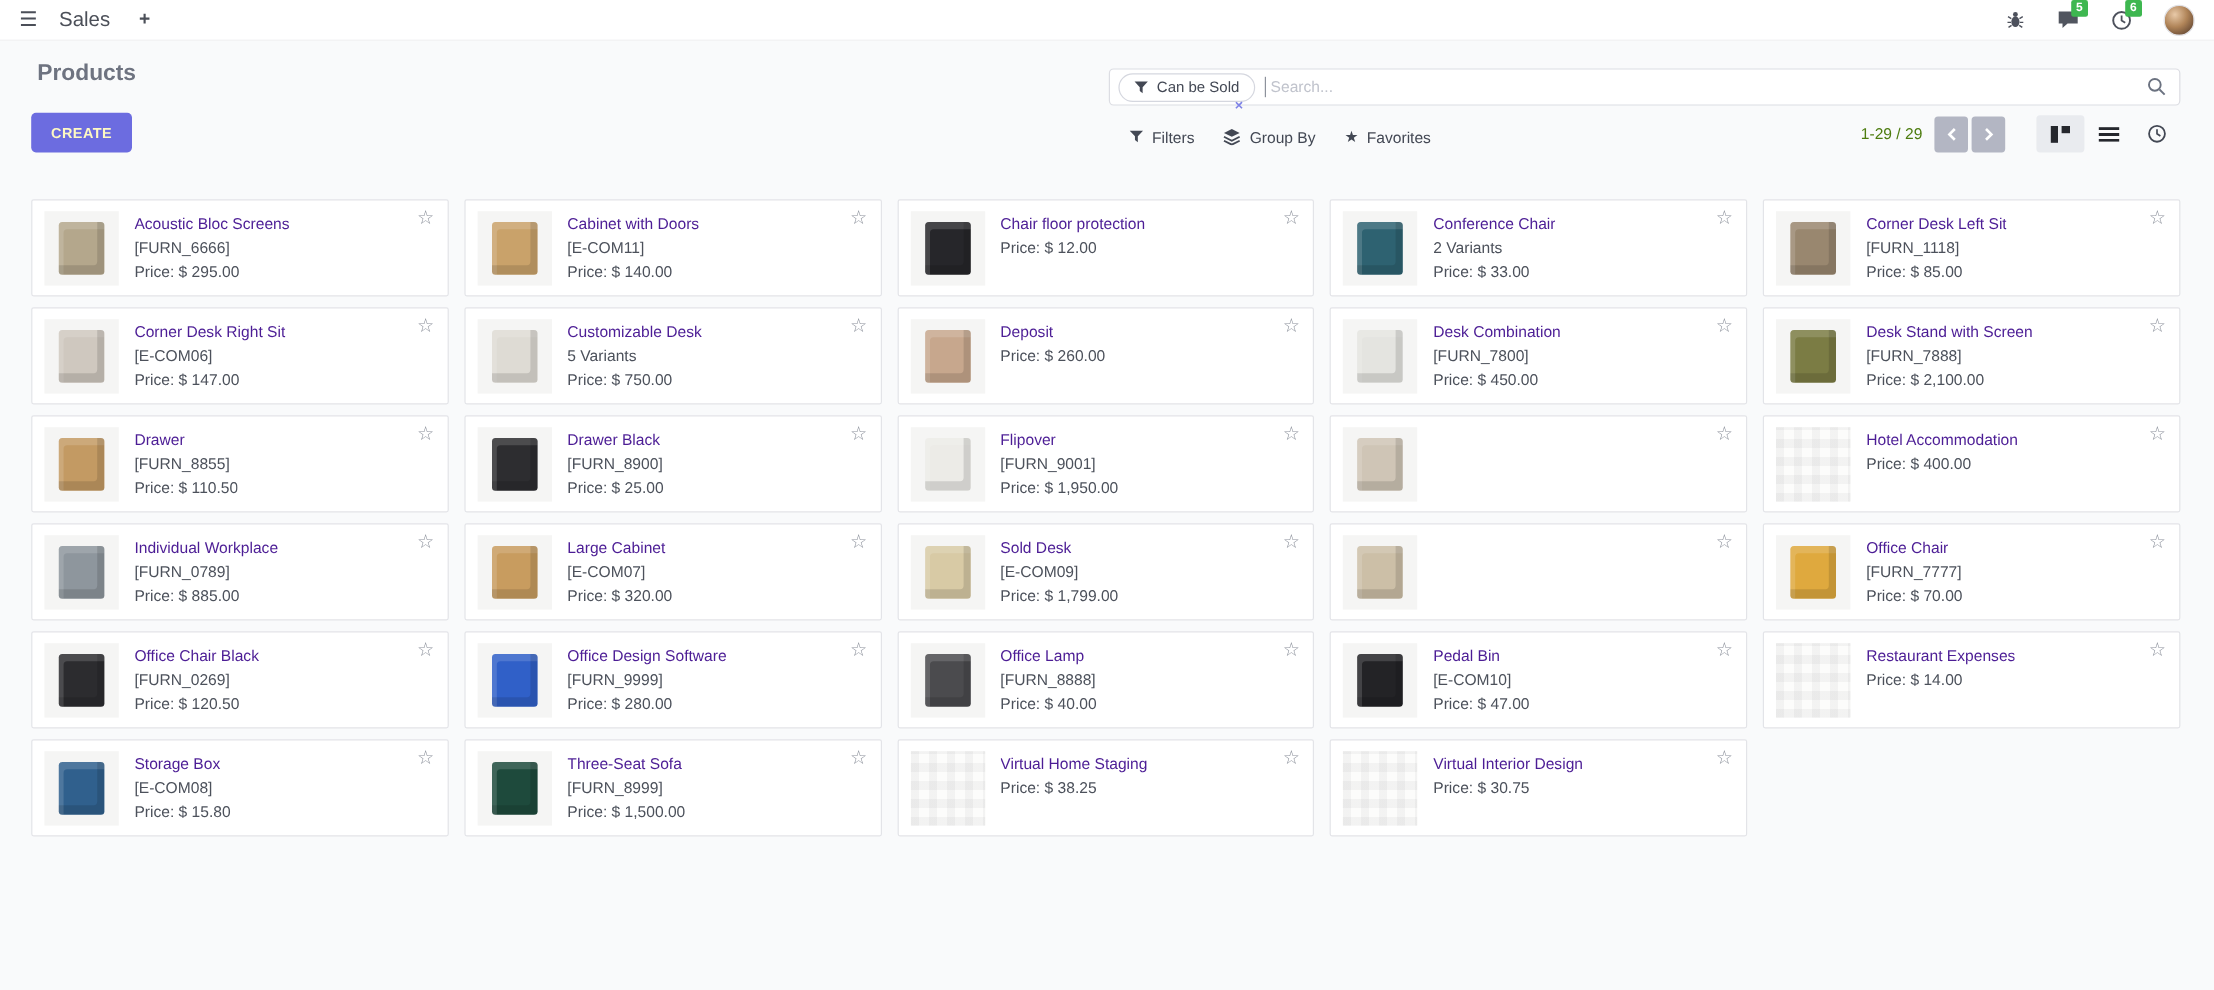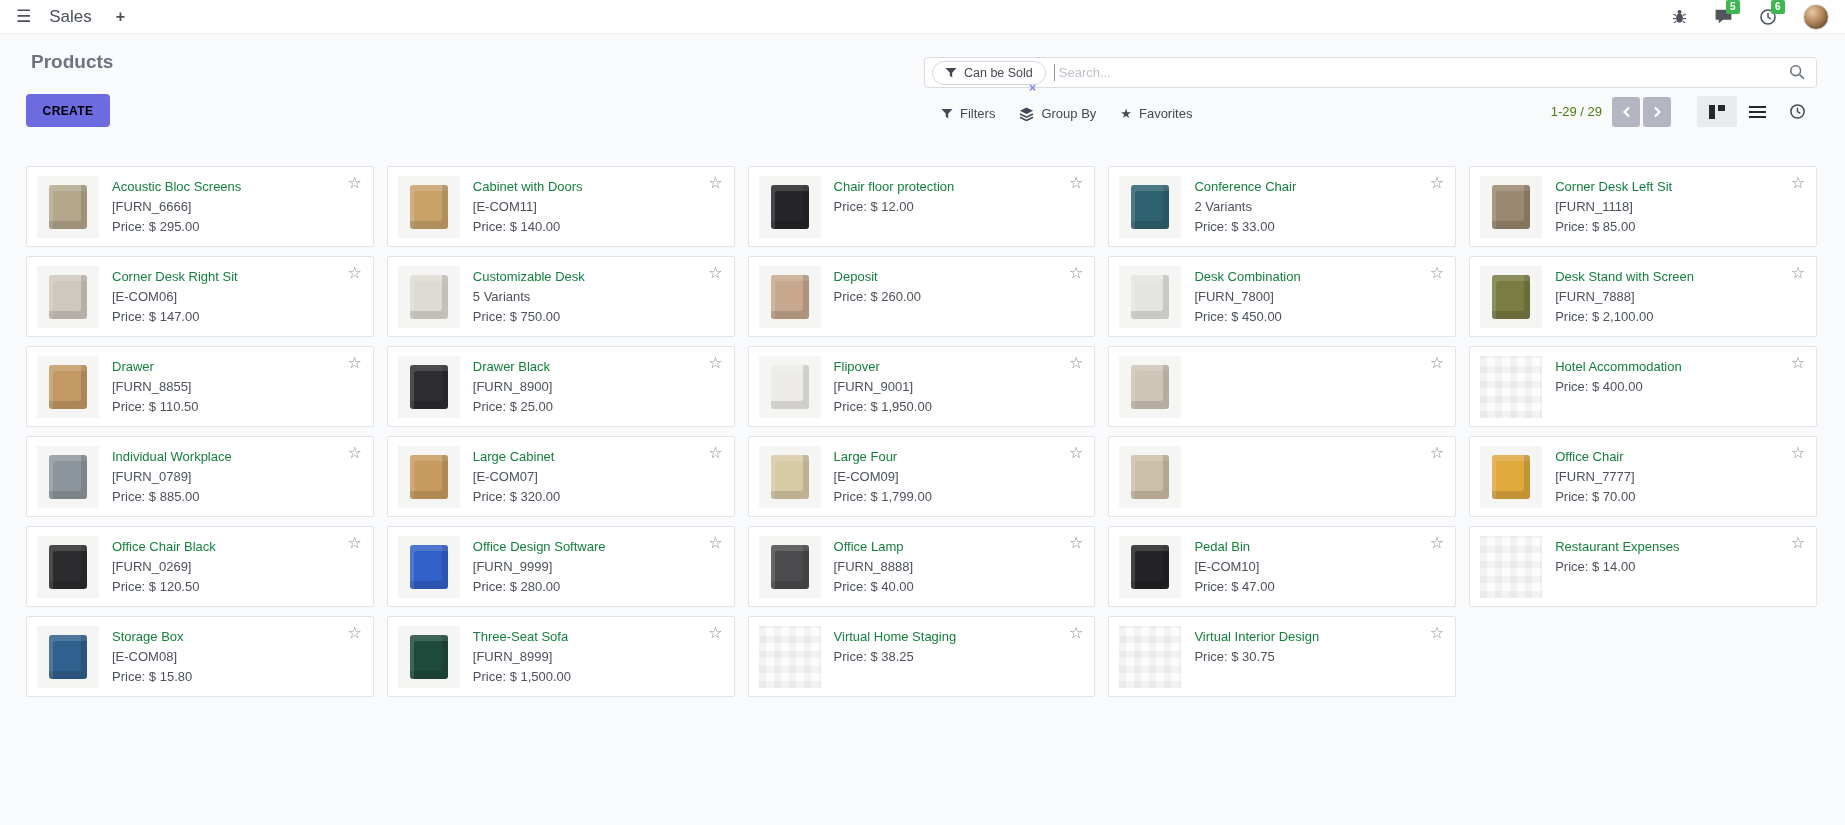--- a/index.html
+++ b/index.html
@@ -29,21 +29,21 @@
     width: 26px; height: 26px; border-radius: 50%;
     background: radial-gradient(circle at 35% 30%, #e8c9a8 0%, #b08458 45%, #6d4f38 80%, #4e3a29 100%);
     border: 1px solid #e2e2e6; cursor: pointer;
   }
 
   
   .content { position: relative; height: 791px; padding-top: 132px; }
   .page-title { position: absolute; left: 31px; top: 17px; font-size: 19px; color: #6e7380; }
   .create-btn {
     position: absolute; left: 26px; top: 60px; width: 84px; height: 33px;
-    background: #6c6ce0; color: #000000; border: none; border-radius: 4px;
+    background: #6c6ce0; color: #fef9c3; border: none; border-radius: 4px;
     font-size: 12px; font-weight: 700; letter-spacing: .4px; cursor: pointer;
     font-family: inherit;
   }
 
   .searchbox {
     position: absolute; left: 924px; top: 23px; width: 893px; height: 31px;
     background: #fff; border: 1px solid #dcdde3; border-radius: 4px;
     display: flex; align-items: center; padding: 0 10px 0 7px;
   }
   .facet {
@@ -111,21 +111,21 @@
     width: 38px; height: 44px; border-radius: 3px; background: var(--c, #ccc);
     box-shadow: inset -6px -8px 0 rgba(0,0,0,.12), inset 4px 6px 0 rgba(255,255,255,.15);
   }
   .thumb.placeholder {
     background-color: #fcfcfb;
     background-image:
       repeating-linear-gradient(0deg, rgba(120,120,125,.07) 0 7px, transparent 7px 15px),
       repeating-linear-gradient(90deg, rgba(120,120,125,.07) 0 7px, transparent 7px 15px);
   }
   .info { font-size: 13px; line-height: 20px; padding-top: 1px; overflow: hidden; }
-  .p-name { color: #15803d; font-weight: 500; white-space: nowrap; }
+  .p-name { color: #4c1d95; font-weight: 500; white-space: nowrap; }
   .p-sub, .p-price { color: #4c515b; white-space: nowrap; }
   .star {
     position: absolute; top: 8px; right: 11px; font-size: 16px; color: #8d929c;
     cursor: pointer; line-height: 1;
   }
 
   svg { display: block; }
 </style>
 </head>
 <body>
@@ -436,21 +436,21 @@
       <div class="p-price">Price: $ 320.00</div>
     </div>
     <span class="star">☆</span>
   </div>
 
   <div class="card">
     <div class="thumb" style="--c: #d8caa5;">
       <div class="shape"></div>
     </div>
     <div class="info">
-      <div class="p-name">Large Four</div>
+      <div class="p-name">Sold Desk</div>
       <div class="p-sub">[E-COM09]</div>
       <div class="p-price">Price: $ 1,799.00</div>
     </div>
     <span class="star">☆</span>
   </div>
 
   <div class="card">
     <div class="thumb" style="--c: #ccbfa7;">
       <div class="shape"></div>
     </div>

